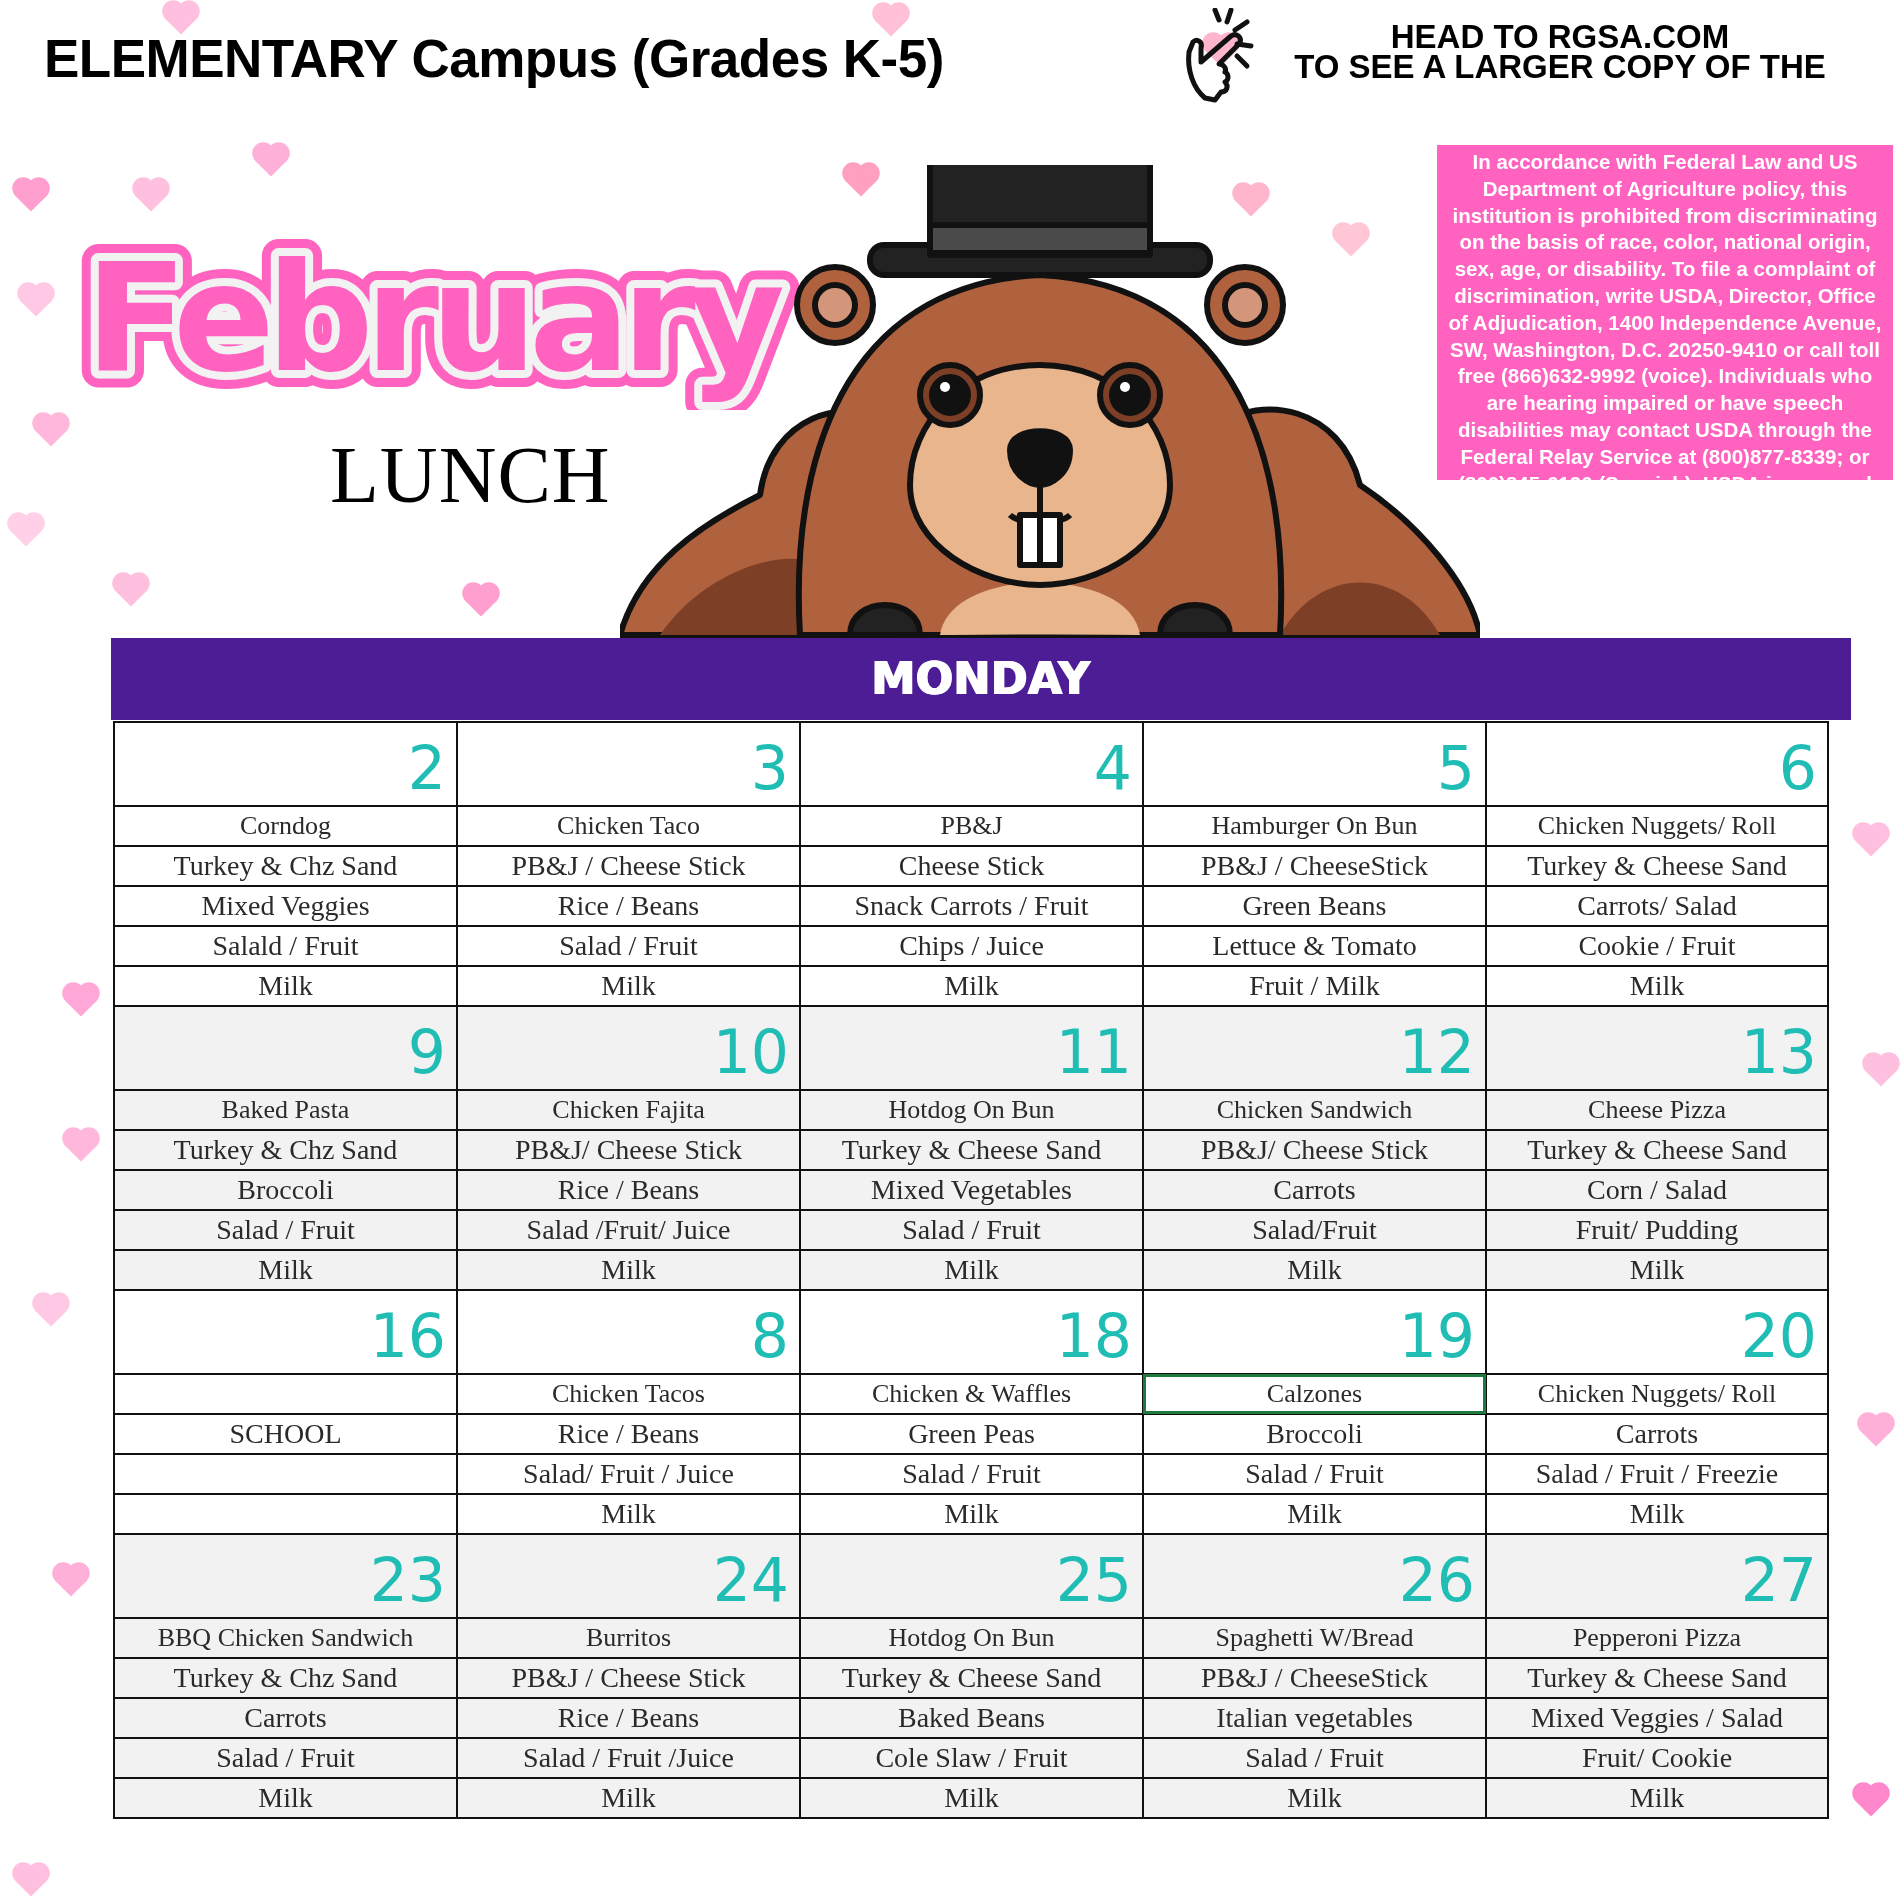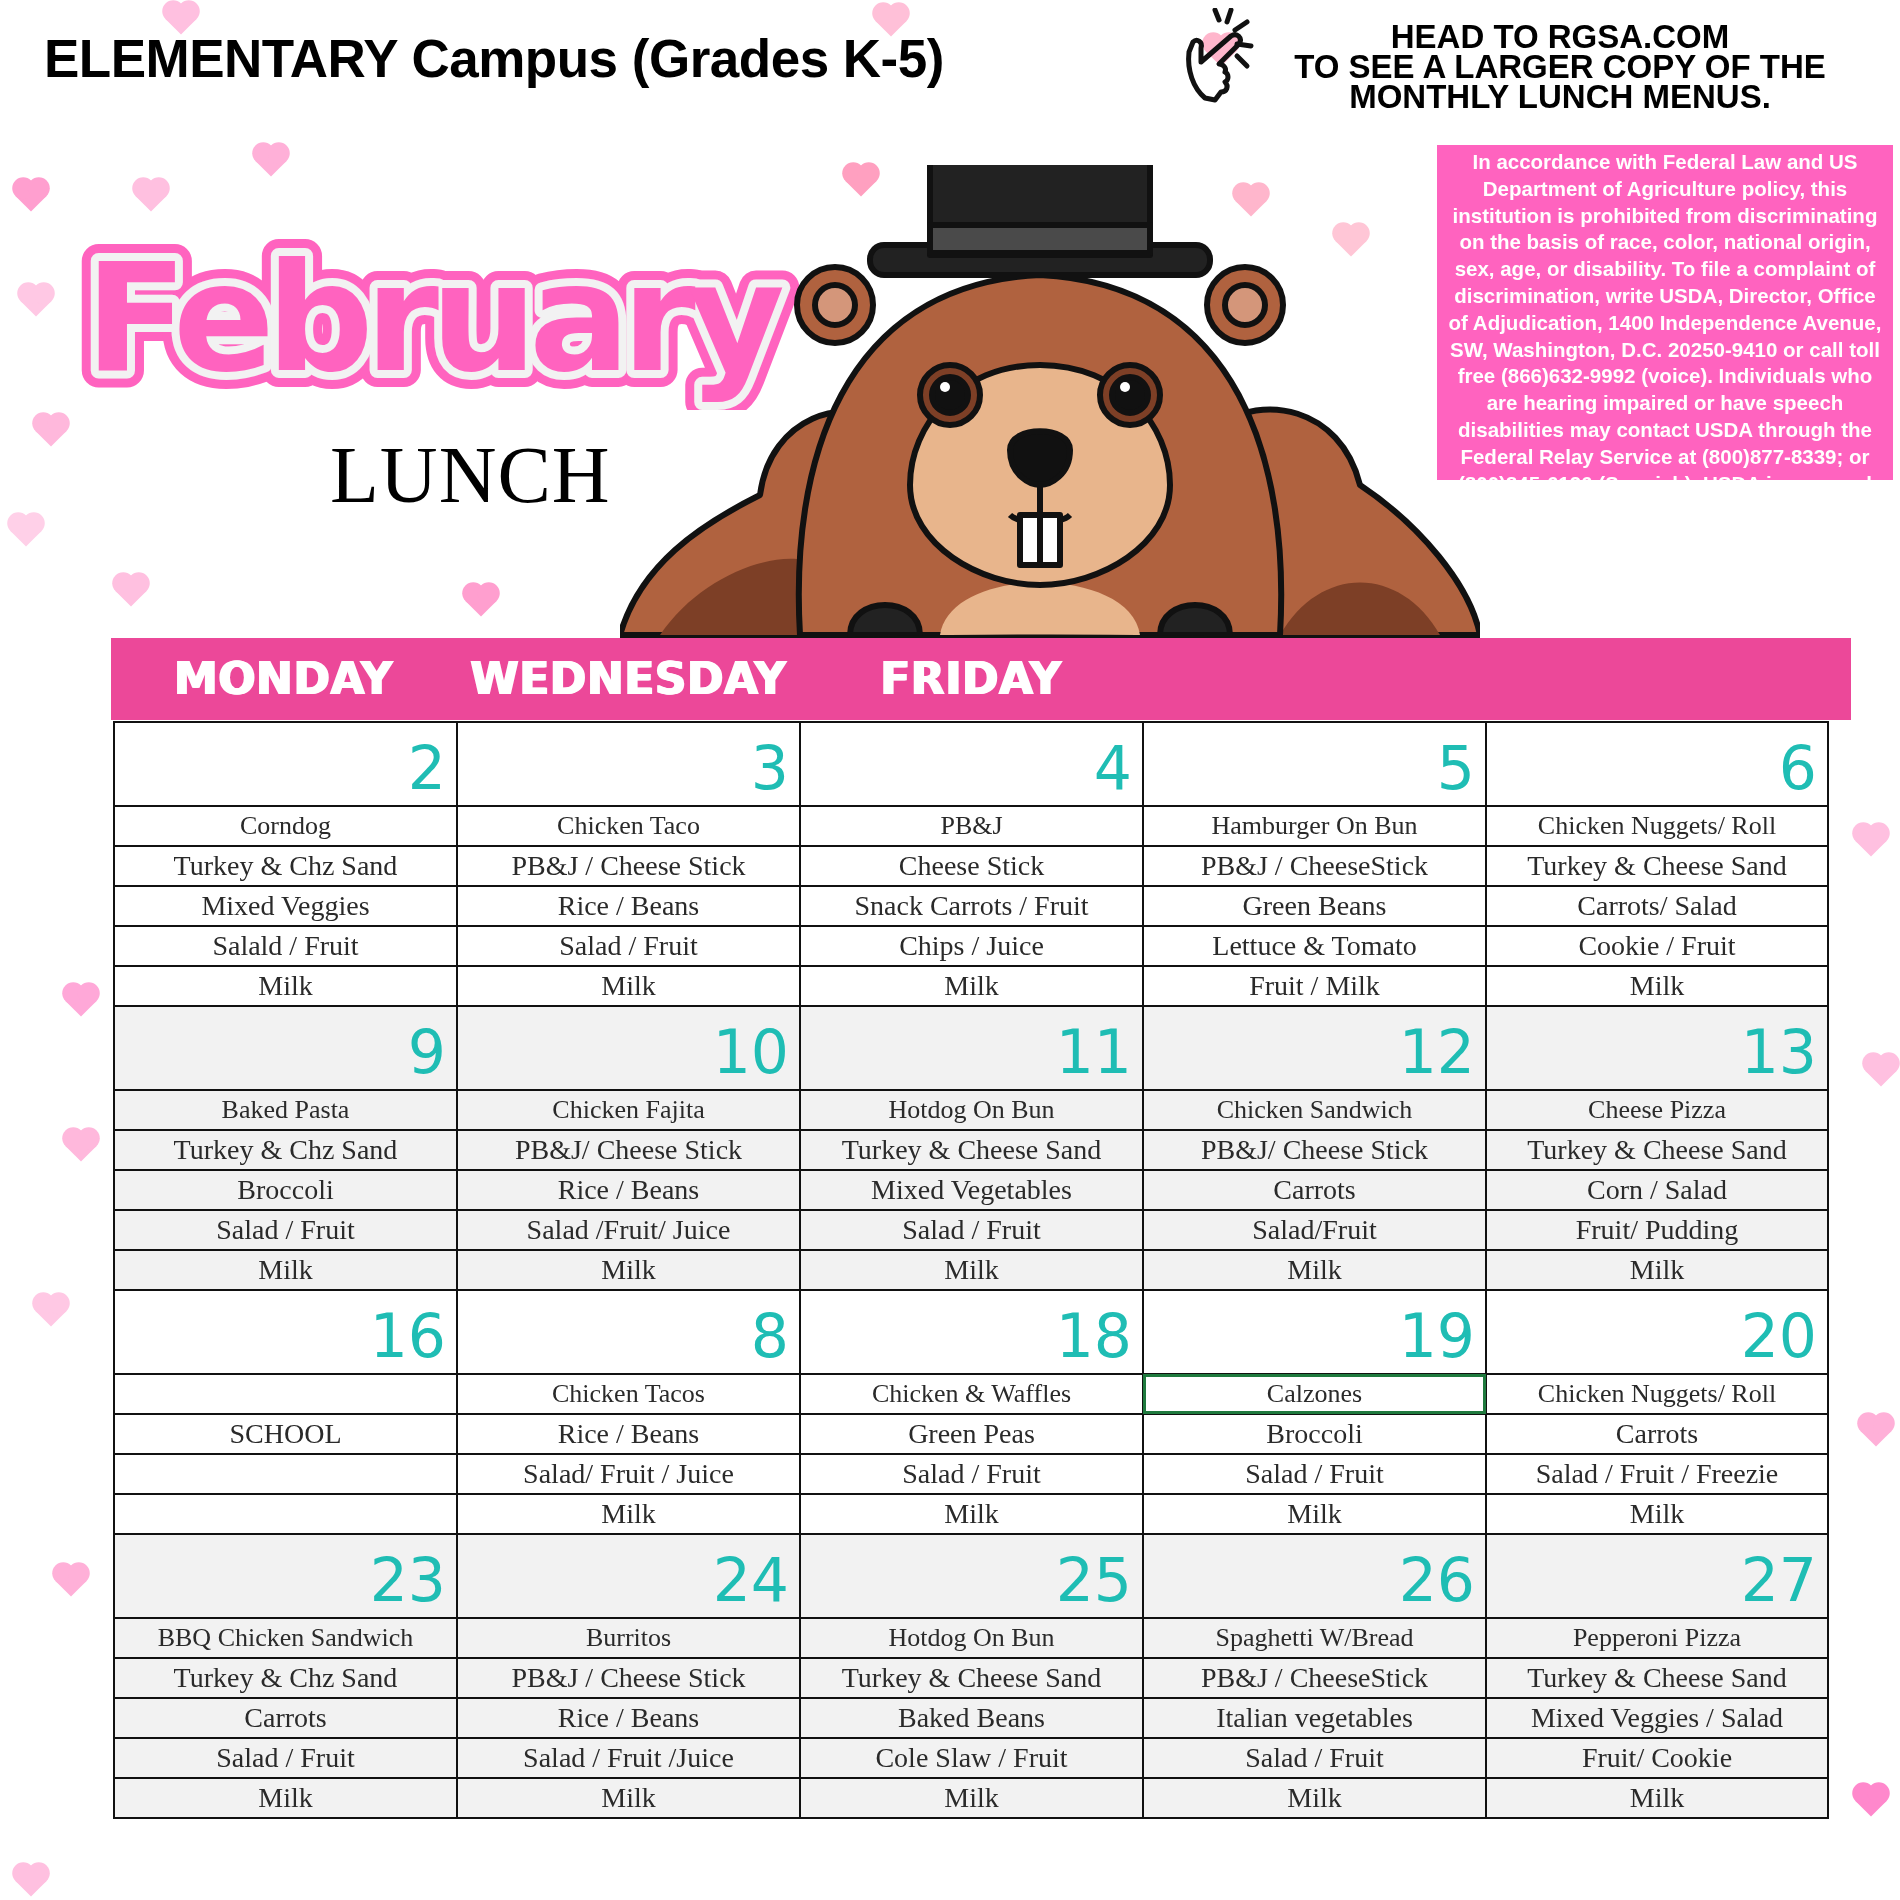--- a/index.html
+++ b/index.html
@@ -46,21 +46,21 @@
   }
   .lunch-label {
     position: absolute; left: 330px; top: 430px;
     font-size: 80px; color: #000; letter-spacing: 1px;
     font-family: Liberation Serif, serif;
   }
   .groundhog { position: absolute; left: 620px; top: 165px; width: 860px; height: 490px; }
 
   .day-header {
     position: absolute; left: 111px; top: 638px; width: 1740px; height: 82px;
-    background: #ec4899; display: flex;
+    background: #4c1d95; display: flex; flex-direction: column;
   }
   .day-header .day {
     flex: 1; color: #fff; font-weight: 900; font-size: 44px;
     text-align: center; line-height: 82px; letter-spacing: 0.5px;
     font-family: "DejaVu Sans", sans-serif;
     text-shadow: 1px 0 0 #fff, -1px 0 0 #fff;
   }
   .day-header .day:nth-child(1) { flex: 0 0 345px; }
   .day-header .day:nth-child(2) { flex: 0 0 345px; }
   .day-header .day:nth-child(3) { flex: 0 0 340px; }
@@ -123,21 +123,20 @@
         <path d="M60 22 L72 14"></path>
         <path d="M62 36 L76 38"></path>
         <path d="M62 48 L72 58"></path>
         <path d="M44 12 L40 2"></path>
       <path d="M30 90 C 18 80, 12 62, 14 44 L 18 34 C 22 30, 28 34, 26 40 L 26 54 L 56 28 C 62 24, 68 30, 64 36 L 44 56 C 48 56, 52 60, 50 64 C 54 66, 54 72, 50 74 C 54 78, 52 84, 46 84 L 40 92 Z"></path>
     </g>
   </svg>
   <div class="promo-text">
     <div>HEAD TO RGSA.COM</div>
     <div>TO SEE A LARGER COPY OF THE</div>
-    <div>MONTHLY LUNCH MENUS.</div>
   </div>
 </div>
 
 <div class="notice">In accordance with Federal Law and US Department of Agriculture policy, this institution is prohibited from discriminating on the basis of race, color, national origin, sex, age, or disability. To file a complaint of discrimination, write USDA, Director, Office of Adjudication, 1400 Independence Avenue, SW, Washington, D.C. 20250-9410 or call toll free (866)632-9992 (voice). Individuals who are hearing impaired or have speech disabilities may contact USDA through the Federal Relay Service at (800)877-8339; or (800)845-6136 (Spanish). USDA is an equal opportunity provider and employer.</div>
 
 <svg class="february-logo" viewBox="0 0 760 210">
   <text x="10" y="170" font-family="DejaVu Sans, sans-serif" font-weight="bold" font-size="150" fill="#ff63bf" stroke="#ff63bf" stroke-width="34" stroke-linejoin="round" textLength="700">February</text>
   <text x="10" y="170" font-family="DejaVu Sans, sans-serif" font-weight="bold" font-size="150" fill="#ff63bf" stroke="#f2f2f2" stroke-width="16" stroke-linejoin="round" textLength="700">February</text>
   <text x="10" y="170" font-family="DejaVu Sans, sans-serif" font-weight="bold" font-size="150" fill="#ff63bf" textLength="700">February</text>
 </svg>

